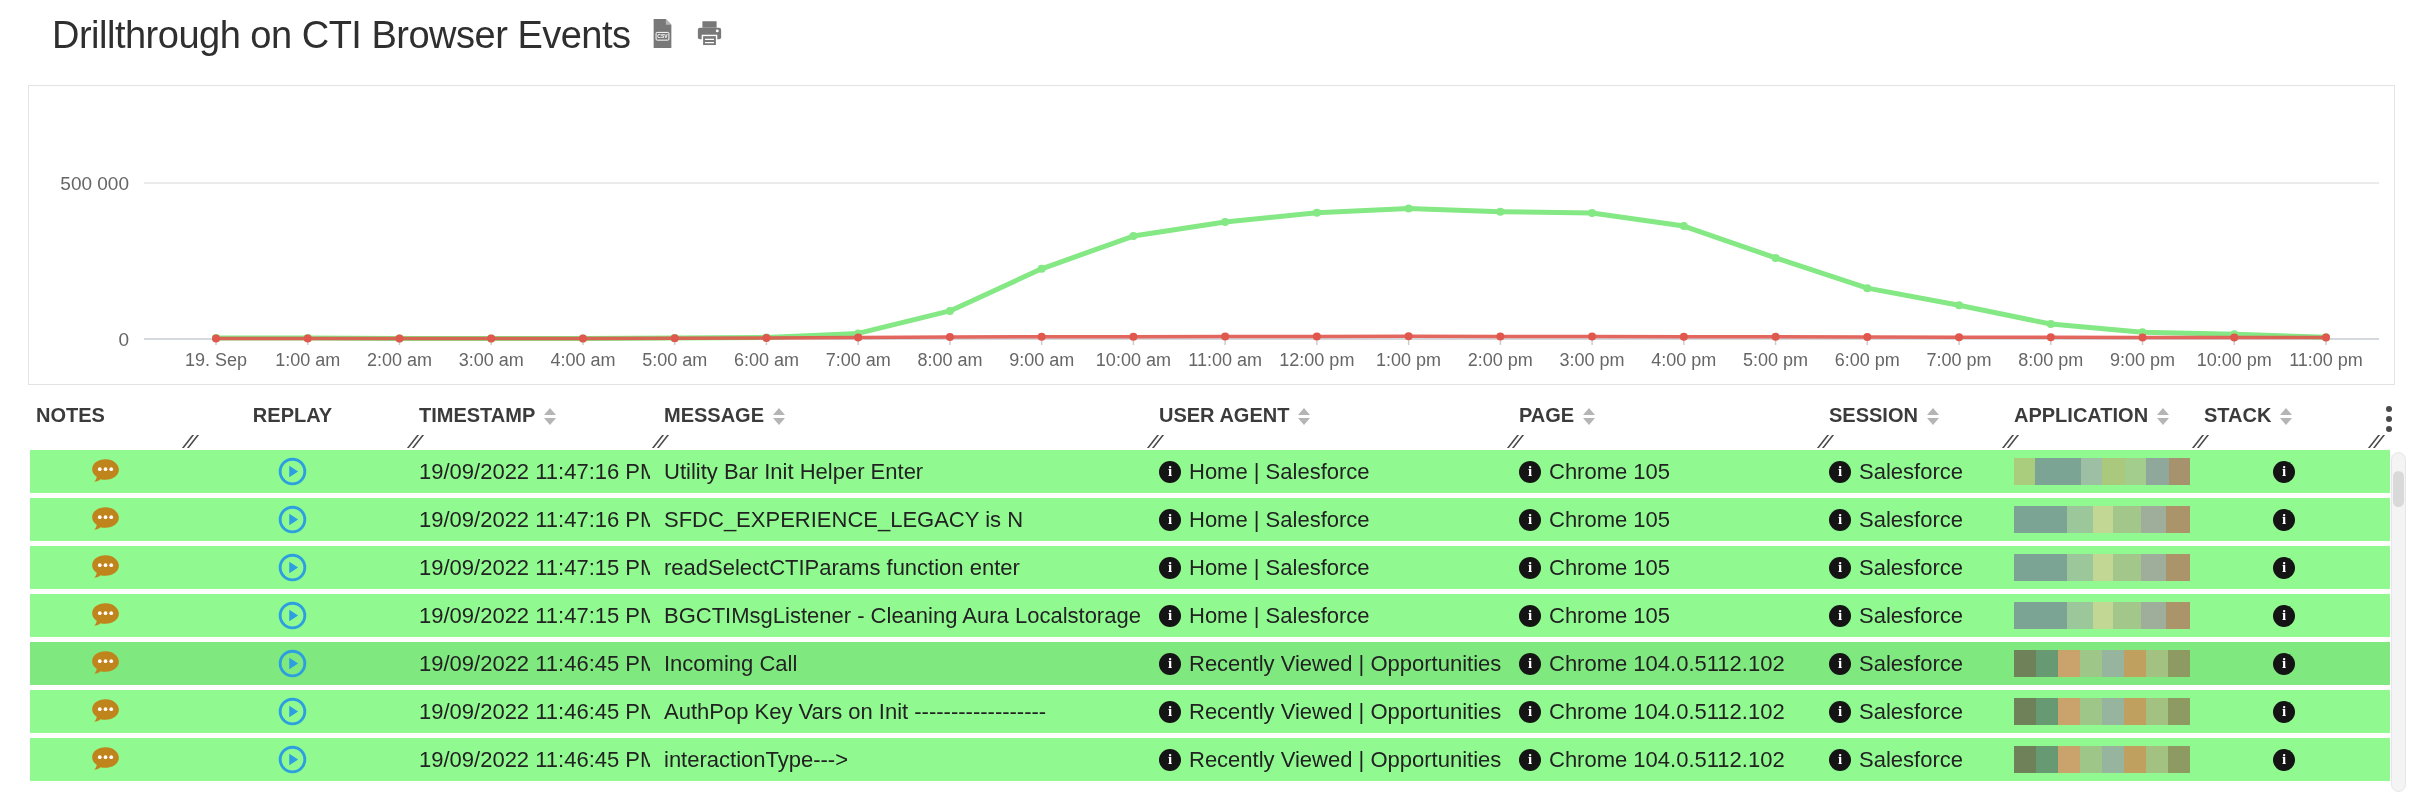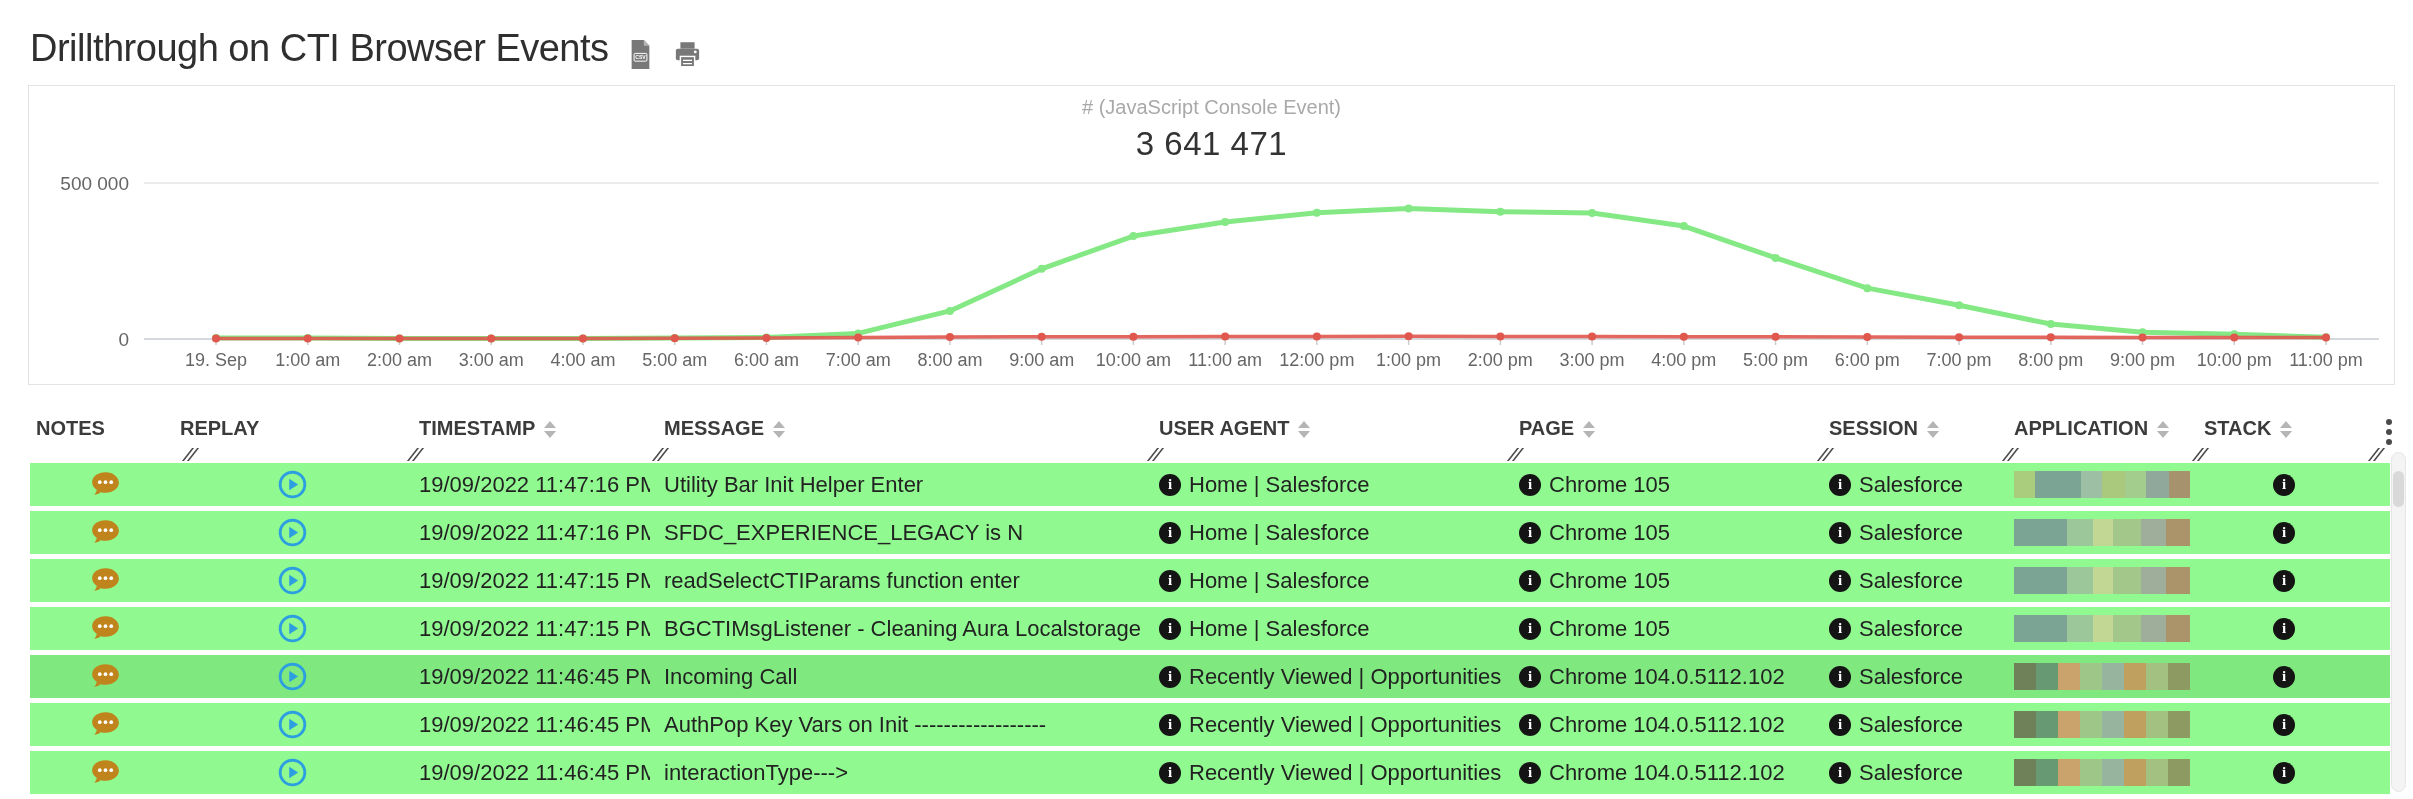--- a/index.html
+++ b/index.html
@@ -1,39 +1,39 @@
 <!DOCTYPE html>
 <html style="--row-green: #90fa90; --row-selected: #7fe97f;"><head>
 <meta charset="utf-8">
 <style>
   * { margin:0; padding:0; box-sizing:border-box; }
   html,body { width:2413px; height:799px; background:#ffffff; overflow:hidden;
     font-family:"Liberation Sans","DejaVu Sans",sans-serif; }
 
   
-  .page-header { display:flex; align-items:flex-end; gap:18px; padding:14px 0 0 30px; height:70px; }
+  .page-header { display:flex; align-items:flex-start; gap:18px; padding:14px 0 0 30px; height:70px;margin-left:22px; }
   .page-title { font-size:38px; font-weight:400; color:#2f2f2f; letter-spacing:-0.5px; }
   .hdr-icon { display:inline-flex; align-items:center; cursor:pointer; margin-top:4px; }
 
   
   .chart-card { position:absolute; left:28px; top:85px; width:2367px; height:300px;
     background:#fff; border:1px solid #e3e3e3; }
   .kpi { position:absolute; top:10px; left:0; width:100%; text-align:center; pointer-events:none; }
   .kpi-label { font-size:20px; color:#a9a9a9; }
   .kpi-value { font-size:33px; color:#333; margin-top:6px; letter-spacing:0.5px; }
   #chart-svg { position:absolute; left:0; top:0; }
 
   
   .grid-cols { display:grid;
     grid-template-columns:150px 225px 245px 495px 360px 310px 185px 190px 196px; }
   .table-wrap { position:absolute; left:30px; top:398px; width:2360px; }
-  .thead { position:relative; height:52px;margin-top:13px; }
+  .thead { position:relative; height:52px; }
   .th { position:relative; display:flex; align-items:flex-start; padding:6px 0 0 14px;
     font-size:20px; font-weight:bold; color:#3b3b3b; cursor:pointer; }
-  .th.center { justify-content:flex-start; padding-left:0; }
+  .th.center { justify-content:center; padding-left:0; }
   .th.first { padding-left:6px; }
   .sort { display:inline-flex; flex-direction:column; gap:3px; margin-left:9px; margin-top:4px; }
   .sort i { display:block; width:0; height:0; border-left:6px solid transparent; border-right:6px solid transparent; }
   .sort i.up { border-bottom:7px solid #b5b5b5; }
   .sort i.down { border-top:7px solid #b5b5b5; }
   .rh { position:absolute; left:2px; bottom:2px; width:16px; height:13px; cursor:col-resize; }
   .rh::before,.rh::after { content:""; position:absolute; top:0; width:2px; height:13px;
     background:#4a4a4a; transform:skewX(-38deg); }
   .rh::before { left:5px; } .rh::after { left:10px; }
   .kebab { position:absolute; right:-6px; top:4px; display:flex; flex-direction:column; gap:4px;
@@ -184,24 +184,20 @@
       <circle cx="1563.0869565217392" cy="250.504" r="4" fill="#e0574e"></circle>
       <circle cx="1654.8260869565217" cy="250.66" r="4" fill="#e0574e"></circle>
       <circle cx="1746.5652173913043" cy="250.816" r="4" fill="#e0574e"></circle>
       <circle cx="1838.304347826087" cy="250.972" r="4" fill="#e0574e"></circle>
       <circle cx="1930.0434782608695" cy="251.128" r="4" fill="#e0574e"></circle>
       <circle cx="2021.7826086956522" cy="251.284" r="4" fill="#e0574e"></circle>
       <circle cx="2113.521739130435" cy="251.44" r="4" fill="#e0574e"></circle>
       <circle cx="2205.2608695652175" cy="251.596" r="4" fill="#e0574e"></circle>
       <circle cx="2297" cy="251.44" r="4" fill="#e0574e"></circle>
     </svg>
-  <div class="kpi">
-    <div class="kpi-label"># (JavaScript Console Event)</div>
-    <div class="kpi-value">3 641 471</div>
-  </div>
 </div>
 
 <div class="table-wrap">
   <div class="thead grid-cols" id="thead">
     <span class="kebab">
         <i></i>
         <i></i>
         <i></i>
       </span>
     <span class="rh-end"></span>

